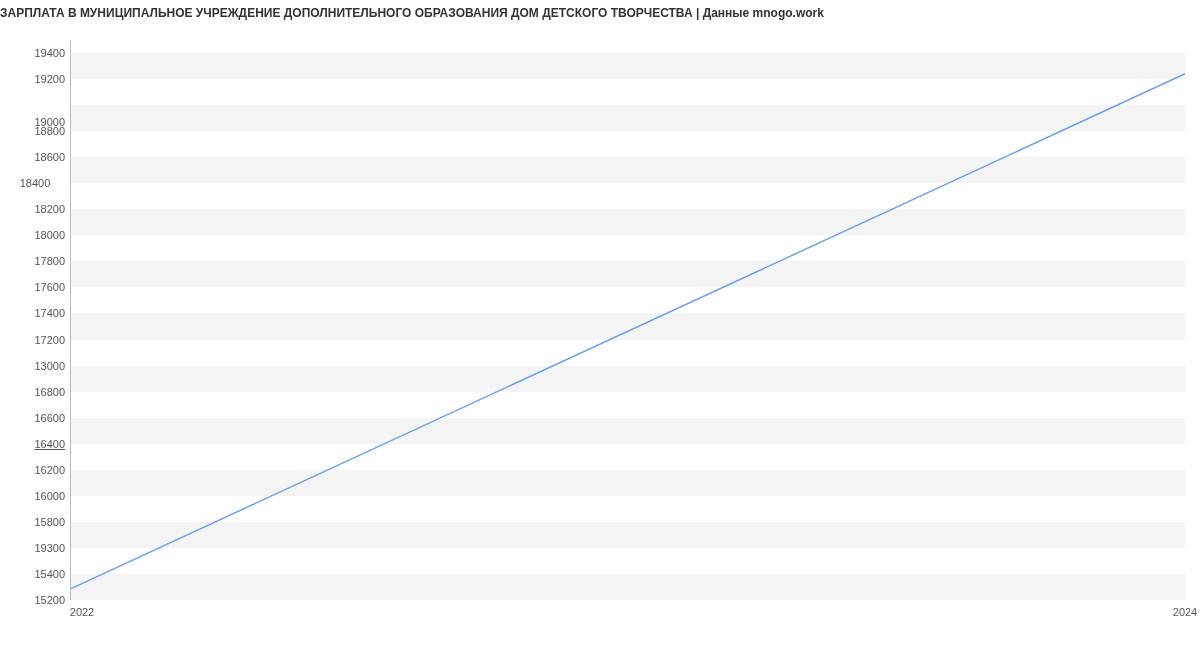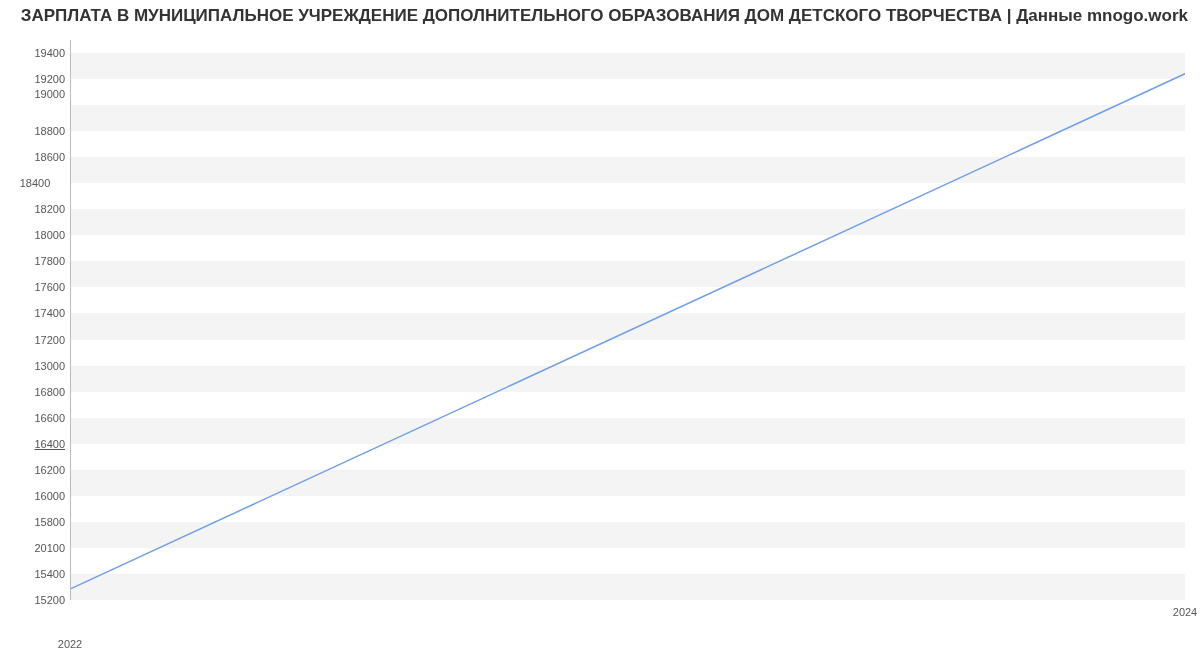--- a/index.html
+++ b/index.html
@@ -13,23 +13,23 @@
   }
   .chart-wrap {
     position: relative;
     width: 1200px;
     height: 650px;
   }
   .chart-title {
     position: absolute;
     top: 6px;
     left: 0;
-    right: 12px;
-    text-align: right;
-    font-size: 17px;
+    right: 0;
+    text-align: left;
+    font-size: 12px;
     font-weight: 600;
     color: #333;
   }
   .plot-area {
     position: absolute;
     left: 70px;
     top: 40px;
     width: 1115px;
     height: 560px;
     box-sizing: border-box;
@@ -80,35 +80,35 @@
       <div class="grid-band" style="top: 169.302px; height: 26.0465px;"></div>
       <div class="grid-band" style="top: 117.209px; height: 26.0465px;"></div>
       <div class="grid-band" style="top: 65.1163px; height: 26.0465px;"></div>
       <div class="grid-band" style="top: 13.0233px; height: 26.0465px;"></div>
       <svg class="line-svg" preserveAspectRatio="none" viewBox="0 0 1115 560">
         <path d="M0 549.5813953488372 L1115 33.8604651162791" fill="none" stroke="#6f9fe8" stroke-width="1.5"></path>
       </svg>
   </div>
 <div class="y-tick-label" style="top: 600px;">15200</div>
     <div class="y-tick-label" style="top: 573.953px;">15400</div>
-    <div class="y-tick-label" style="top: 547.907px;">20100</div>
+    <div class="y-tick-label" style="top: 547.907px;">19300</div>
     <div class="y-tick-label" style="top: 521.86px;">15800</div>
     <div class="y-tick-label" style="top: 495.814px;">16000</div>
     <div class="y-tick-label" style="top: 469.767px;">16200</div>
     <div class="y-tick-label" style="top: 443.721px; text-decoration: underline;">16400</div>
     <div class="y-tick-label" style="top: 417.674px;">16600</div>
     <div class="y-tick-label" style="top: 391.628px;">16800</div>
     <div class="y-tick-label" style="top: 365.581px;">13000</div>
     <div class="y-tick-label" style="top: 339.535px;">17200</div>
     <div class="y-tick-label" style="top: 313.488px;">17400</div>
     <div class="y-tick-label" style="top: 287.442px;">17600</div>
     <div class="y-tick-label" style="top: 261.395px;">17800</div>
     <div class="y-tick-label" style="top: 235.349px;">18000</div>
     <div class="y-tick-label" style="top: 209.302px;">18200</div>
     <div class="y-tick-label" style="top: 183.256px; text-align: center;">18400</div>
     <div class="y-tick-label" style="top: 157.209px;">18600</div>
     <div class="y-tick-label" style="top: 131.163px;">18800</div>
-    <div class="y-tick-label" style="top: 94px;">19000</div>
+    <div class="y-tick-label" style="top: 122px;">19000</div>
     <div class="y-tick-label" style="top: 79.0698px;">19200</div>
     <div class="y-tick-label" style="top: 53.0233px;">19400</div>
-    <div class="x-tick-label" style="left: 70px; top: 606px; margin-top: 32px;">2022</div>
+    <div class="x-tick-label" style="left: 82px; top: 606px;">2022</div>
     <div class="x-tick-label" style="left: 1185px; top: 606px;">2024</div>
   </div>
 
 </body></html>

